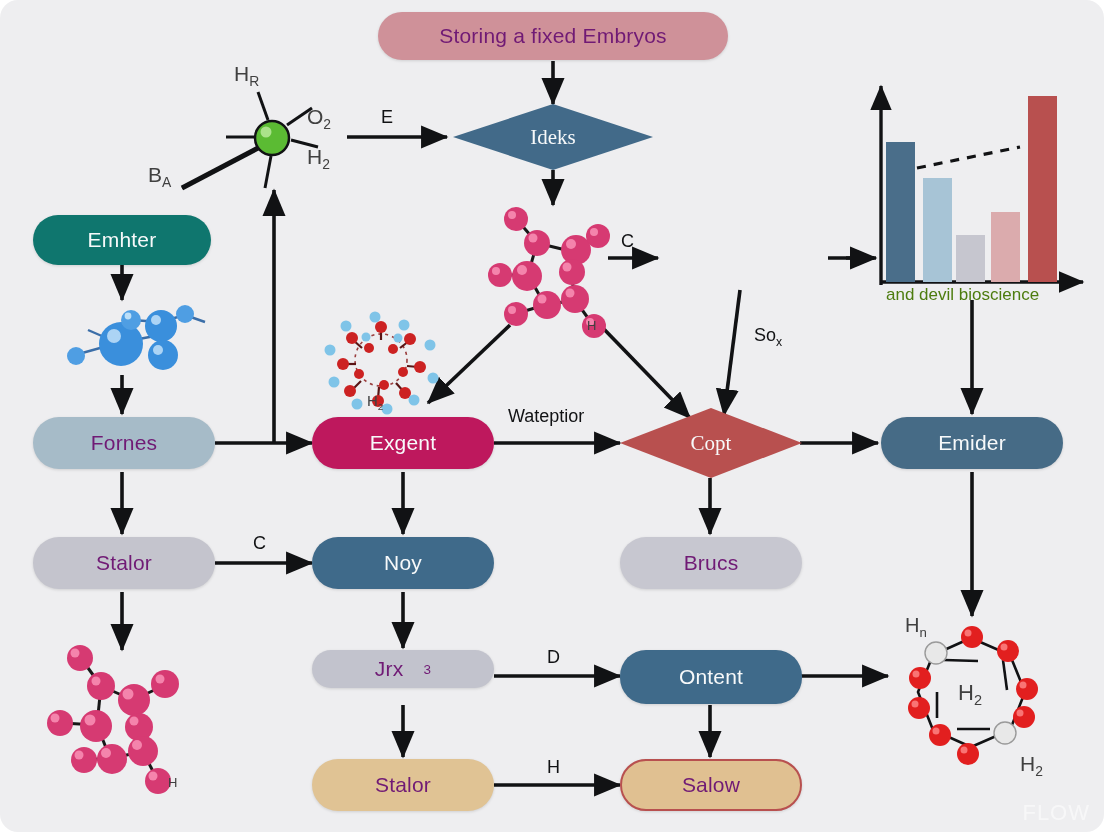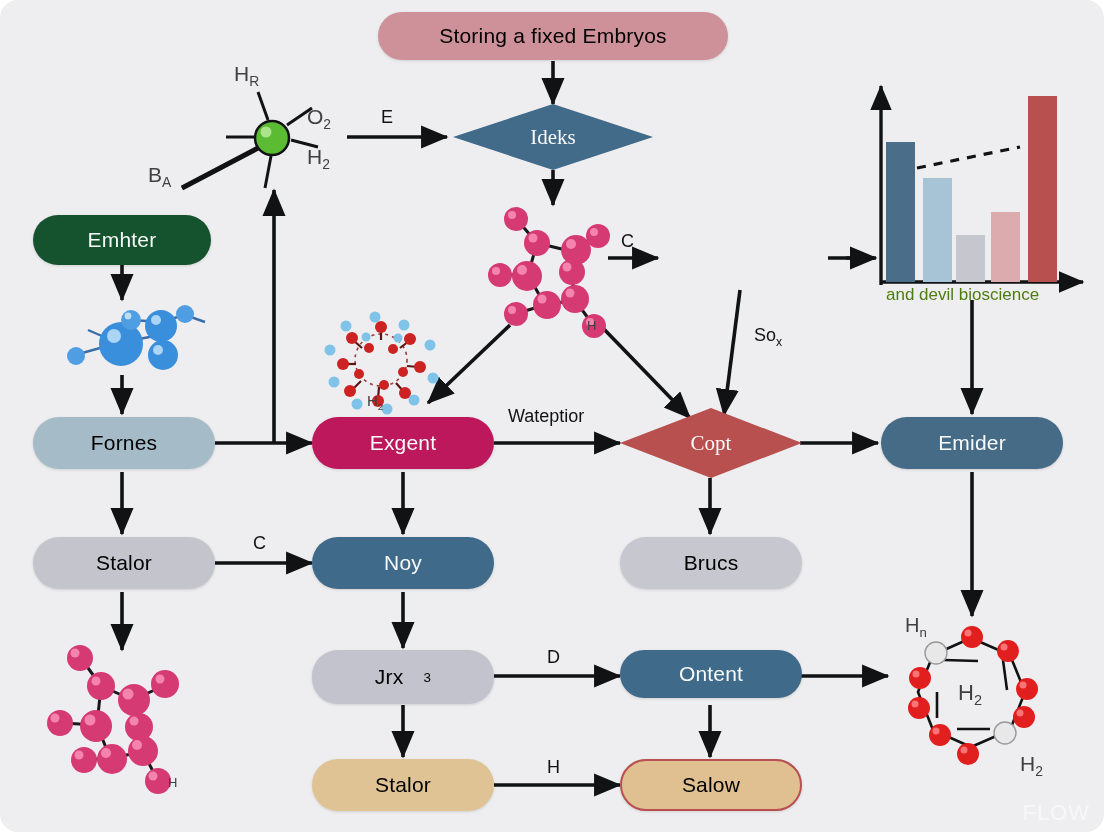--- a/index.html
+++ b/index.html
@@ -31,21 +31,21 @@
     font-size: 21px;
     letter-spacing: .2px;
     box-sizing: border-box;
     z-index: 5;
   }
   .node.rounded {
     border-radius: 26px;
     box-shadow: 0 1px 3px rgba(0,0,0,.13);
   }
   .node.light-text { color: #f7f9fa; }
-  .node.dark-text  { color: #000000; }
+  .node.dark-text  { color: #701a75; }
   .edge-label {
     position: absolute;
     font-family: "Liberation Sans", sans-serif;
     font-size: 18px;
     color: #111214;
     white-space: nowrap;
     z-index: 6;
   }
   .chem-label {
     position: absolute;
@@ -375,21 +375,21 @@
 
   <div class="node rounded dark-text" style="left:378px; top:12px; width:350px; height:48px; background:#cf9199;">Storing a fixed Embryos</div>
 
   <div class="diamond-wrap" style="left:453px; top:104px; width:200px; height:66px;">
     <svg width="200" height="66" viewBox="0 0 200 66">
       <polygon points="100,0 200,33 100,66 0,33" fill="#426a89"></polygon>
     </svg>
     <div class="diamond-text">Ideks</div>
   </div>
 
-  <div class="node rounded light-text" style="left:33px; top:215px; width:178px; height:50px; background:#14532d;text-align:right;">Emhter</div>
+  <div class="node rounded light-text" style="left:33px; top:215px; width:178px; height:50px; background:#0f766e;text-align:right;">Emhter</div>
 
   <div class="node rounded dark-text" style="left:33px; top:417px; width:182px; height:52px; background:#a6bbc8;">Fornes</div>
 
   <div class="node rounded dark-text" style="left:33px; top:537px; width:182px; height:52px; background:#c4c4cd;">Stalor</div>
 
   <div class="node rounded light-text" style="left:312px; top:417px; width:182px; height:52px; background:#be185d;">Exgent</div>
 
 
   <div class="diamond-wrap" style="left:620px; top:408px; width:182px; height:70px;">
     <svg width="182" height="70" viewBox="0 0 182 70">
@@ -397,26 +397,26 @@
     </svg>
     <div class="diamond-text">Copt</div>
   </div>
 
   <div class="node rounded light-text" style="left:312px; top:537px; width:182px; height:52px; background:#3f6a8a;">Noy</div>
 
   <div class="node rounded light-text" style="left:881px; top:417px; width:182px; height:52px; background:#466b86;">Emider</div>
 
   <div class="node rounded dark-text" style="left:620px; top:537px; width:182px; height:52px; background:#c7c7d0;">Brucs</div>
 
-  <div class="node rounded dark-text" style="left:312px; top:650px; width:182px; height:54px; background:#c2c3cd;gap:20px;">
+  <div class="node rounded dark-text" style="left:312px; top:650px; width:182px; height:38px; background:#c2c3cd;gap:20px;">
     <span>Jrx</span>
       <sub style="font-size:.64em;">3</sub>
   </div>
 
-  <div class="node rounded light-text" style="left:620px; top:650px; width:182px; height:48px; background:#3f6a8a;">Ontent</div>
+  <div class="node rounded light-text" style="left:620px; top:650px; width:182px; height:54px; background:#3f6a8a;">Ontent</div>
 
   <div class="node rounded dark-text" style="left:312px; top:759px; width:182px; height:52px; background:#e0c394;">Stalor</div>
 
   <div class="node rounded dark-text" style="left:620px; top:759px; width:182px; height:52px; background:#e0c091; border:2.5px solid #b8504f;">Salow</div>
 
   <div class="edge-label" style="left:381px; top:107px;">E</div>
 
   <div class="edge-label" style="left:621px; top:231px;">C</div>
 
   <div class="edge-label" style="left:754px; top:325px;">

